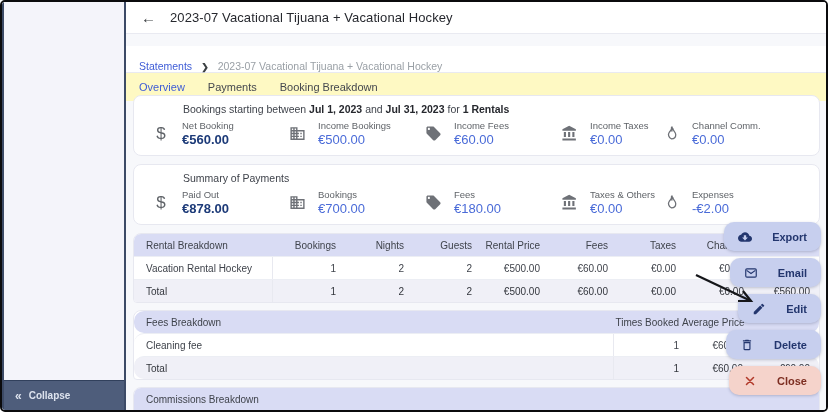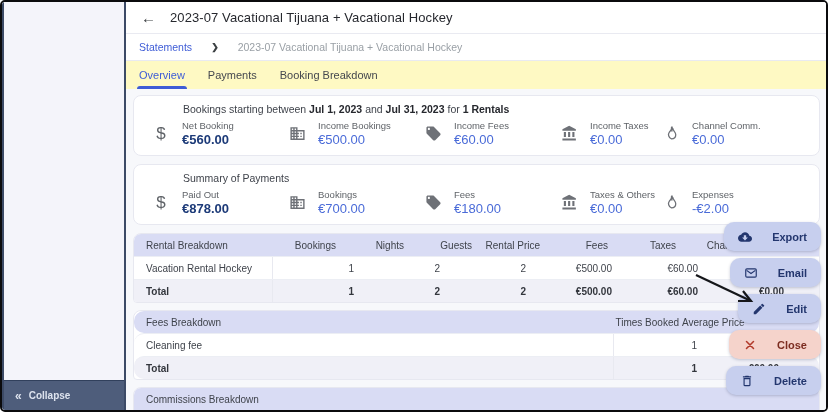--- a/index.html
+++ b/index.html
@@ -11,22 +11,22 @@
   .collapse-bar{position:absolute;left:0;right:0;bottom:0;height:29px;background:#4e5d7b;
            border-top:1px solid #31405c;color:#dde3ee;display:flex;align-items:center;gap:7px;
            padding-left:11px;font-size:10px;font-weight:700;cursor:pointer;}
   .collapse-bar .chev{font-size:12px;font-weight:700;}
   
   .main{position:absolute;left:124px;top:0;right:0;bottom:0;background:#f7f8fb;}
   .topbar{height:31px;background:#fff;border-bottom:1px solid #e9eaf1;display:flex;align-items:center;
           padding-left:15px;gap:14px;}
   .back{font-size:15px;color:#3c4043;cursor:pointer;line-height:1;}
   .title{font-size:13px;font-weight:500;color:#26282e;letter-spacing:.1px;}
-  .crumbs{height:26px;background:#fff;border-bottom:1px solid #e9eaf1;display:flex;align-items:center;
-          padding-left:13px;gap:19px;font-size:10.5px;}
+  .crumbs{height:26px;background:#fff;border-bottom:1px solid #e9eaf1;display:flex;align-items:flex-end;
+          padding-left:13px;gap:9px;font-size:10.5px;margin-top:12px;}
   .crumb-root{color:#3e5cd6;font-weight:500;cursor:pointer;}
   .crumb-sep{color:#3c4043;font-size:9px;font-weight:700;}
   .crumb-cur{color:#9aa0a6;}
   .tabs{height:28px;background:#fef9c3;display:flex;align-items:stretch;padding-left:13px;gap:23px;font-size:11px;}
   .tab{display:flex;align-items:center;position:relative;color:#44474e;cursor:pointer;}
   .tab.active{color:#3e5cd6;font-weight:500;}
   .tab.active::after{content:"";position:absolute;left:-2px;right:-2px;bottom:0;height:3px;background:#3e5cd6;border-radius:3px 3px 0 0;}
   .content{position:absolute;top:85px;left:0;right:0;bottom:0;padding:8px 6px 0 7px;box-sizing:border-box;}
   
   .card{background:#fff;border:1px solid #e7e8f0;border-radius:8px;height:61px;box-sizing:border-box;
@@ -45,24 +45,24 @@
   
   .tbl{background:#fff;border-radius:8px 8px 4px 4px;overflow:hidden;margin-bottom:7px;
        border:1px solid #e7e8f0;box-sizing:border-box;}
   .row{display:grid;height:22px;align-items:center;font-size:10px;}
   .grid-r{grid-template-columns:139px 66px 68px 68px 68px 68px 68px 68px 66px 6px;}
   .grid-f{grid-template-columns:480px 68px 64px 67px 6px;border-radius:10px;}
   .grid-c{grid-template-columns:1fr 64px 67px 6px;}
   .thead{background:#d9dcf4;color:#42464e;}
   .cn{padding-left:12px;text-align:left;color:#3f434b;overflow:hidden;white-space:nowrap;}
   .cv{padding-right:3px;text-align:right;color:#3f434b;white-space:nowrap;}
-  .tbody .row{border-top:1px solid #eceef4;background:#fff;gap:18px;}
+  .tbody .row{border-top:1px solid #eceef4;background:#fff;}
   .tbody .cn{border-right:1px solid #e8e9f0;height:100%;display:flex;align-items:center;box-sizing:border-box;}
   .row.total{background:#f0f0f7;}
-  .row.total .cn,.row.total .cv{font-weight:700;color:#33363d;}
+  .row.total .cn,.row.total .cv{font-weight:400;color:#33363d;}
   
   .actions{position:absolute;top:220px;right:5px;display:flex;flex-direction:column;align-items:flex-end;gap:7px;z-index:5;}
   .act{height:29px;display:flex;align-items:center;gap:20px;padding:0 14px;border:none;border-radius:10px;
        background:#c7cfee;color:#23366e;font-family:inherit;font-size:11px;font-weight:600;cursor:pointer;
        box-shadow:0 1px 3px rgba(40,50,90,.25);}
   .act svg{width:14px;height:14px;}
   .act.danger{background:#f5d3cb;color:#7c2d21;}
   
   .anno{position:absolute;left:690px;top:268px;width:72px;height:42px;z-index:6;pointer-events:none;}
 </style>
@@ -313,31 +313,31 @@
             <path d="M4.5 7.5l7.5 5.5 7.5-5.5" fill="none" stroke="#23366e" stroke-width="2"></path>
           </svg>
         <span>Email</span>
       </button>
       <button class="act">
         <svg viewBox="0 0 24 24">
             <path fill="#23366e" d="M3 17.25V21h3.75L17.81 9.94l-3.75-3.75L3 17.25zM20.71 7.04c.39-.39.39-1.02 0-1.41l-2.34-2.34a.996.996 0 0 0-1.41 0l-1.83 1.83 3.75 3.75 1.83-1.83z"></path>
           </svg>
         <span>Edit</span>
       </button>
+      <button class="act">
+        <svg viewBox="0 0 24 24">
+            <path fill="#23366e" d="M6 19c0 1.1.9 2 2 2h8c1.1 0 2-.9 2-2V7H6v12zM8 9h8v10H8V9zm7.5-5l-1-1h-5l-1 1H5v2h14V4h-3.5z"></path>
+          </svg>
+        <span>Delete</span>
+      </button>
       <button class="act danger">
         <svg viewBox="0 0 24 24">
             <path d="M6 6l12 12M18 6L6 18" fill="none" stroke="#b23a2b" stroke-width="2.6" stroke-linecap="round"></path>
           </svg>
         <span>Close</span>
-      </button>
-      <button class="act">
-        <svg viewBox="0 0 24 24">
-            <path fill="#23366e" d="M6 19c0 1.1.9 2 2 2h8c1.1 0 2-.9 2-2V7H6v12zM8 9h8v10H8V9zm7.5-5l-1-1h-5l-1 1H5v2h14V4h-3.5z"></path>
-          </svg>
-        <span>Delete</span>
       </button>
     </div>
   </div>
 
   <svg class="anno" viewBox="0 0 72 42">
     <line x1="4" y1="5" x2="59" y2="31" stroke="#15161a" stroke-width="2.2"></line>
     <polyline points="46,31 59,31 51,21" fill="none" stroke="#15161a" stroke-width="2.2" stroke-linejoin="miter"></polyline>
   </svg>
 
 </div>

